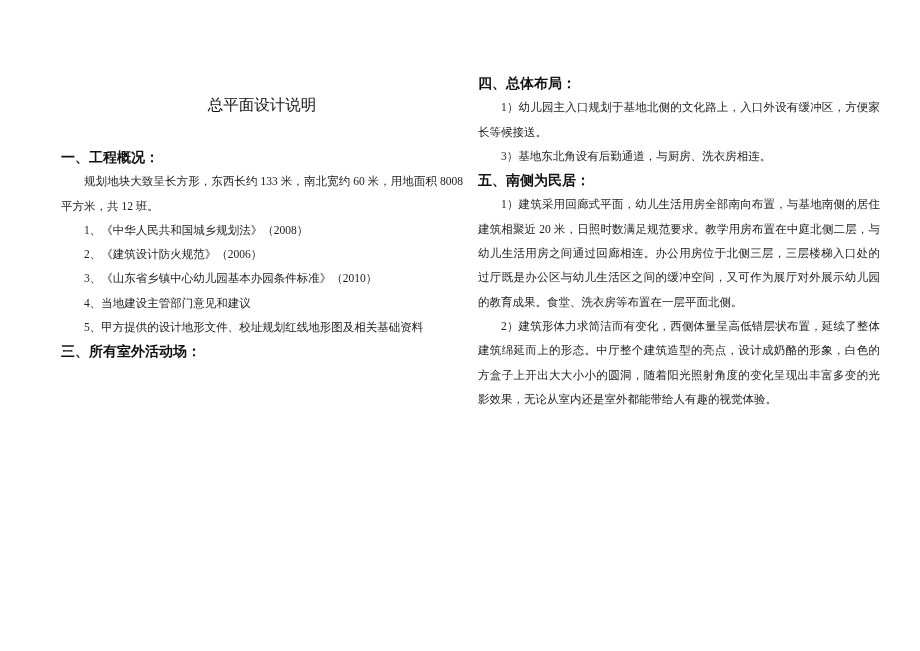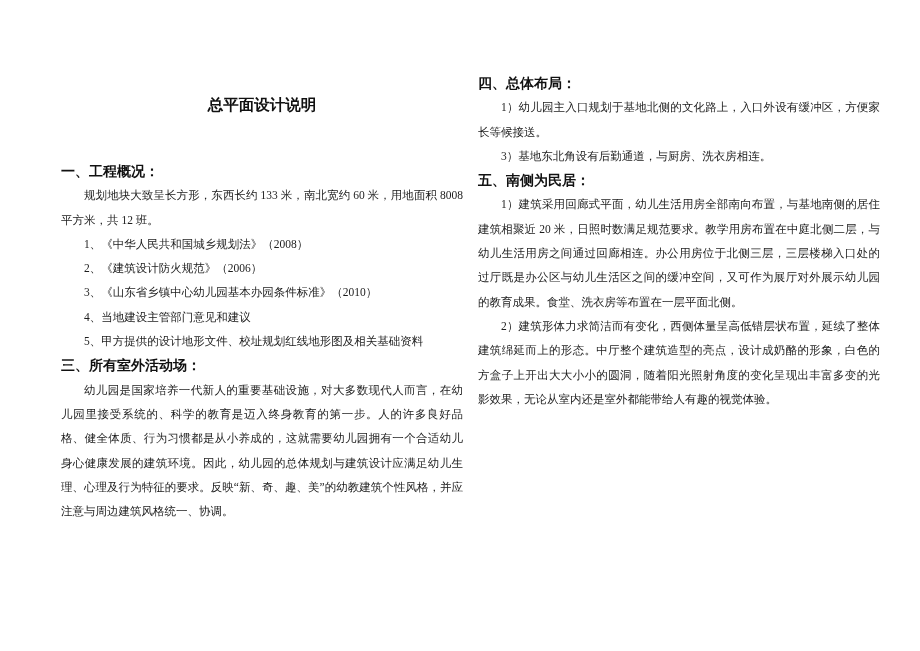--- a/index.html
+++ b/index.html
@@ -20,24 +20,24 @@
     width: 402px;
     font-family: "Liberation Serif", "DejaVu Serif", serif;
     font-size: 11.5px;
     line-height: 24.3px;
     text-align: justify;
     text-justify: inter-ideograph;
   }
   .col-left  { left: 61px;  top: 95px; }
   .col-right { left: 478px; top: 71px; }
   .doc-title {
-    margin: 0 0 44px 0;
+    margin: 0 0 30px 0;
     text-align: center;
     font-family: "Liberation Sans", "DejaVu Sans", sans-serif;
-    font-weight: bold;
+    font-weight: normal;
     font-size: 15.5px;
     line-height: 20px;
     color: #111111;
   }
   .sec-heading {
     margin: 0;
     font-family: "Liberation Sans", "DejaVu Sans", sans-serif;
     font-weight: bold;
     font-size: 14px;
     color: #111111;
@@ -58,21 +58,20 @@
     <h2 class="sec-heading">一、工程概况：</h2>
     <p class="para">规划地块大致呈长方形，东西长约 133 米，南北宽约 60 米，用地面积 8008 平方米，共 12 班。</p>
 
     <p class="item">1、《中华人民共和国城乡规划法》（2008）</p>
     <p class="item">2、《建筑设计防火规范》（2006）</p>
     <p class="item">3、《山东省乡镇中心幼儿园基本办园条件标准》（2010）</p>
     <p class="item">4、当地建设主管部门意见和建议</p>
     <p class="item">5、甲方提供的设计地形文件、校址规划红线地形图及相关基础资料</p>
 
     <h2 class="sec-heading">三、所有室外活动场：</h2>
-    <p class="para">幼儿园是国家培养一代新人的重要基础设施，对大多数现代人而言，在幼儿园里接受系统的、科学的教育是迈入终身教育的第一步。人的许多良好品格、健全体质、行为习惯都是从小养成的，这就需要幼儿园拥有一个合适幼儿身心健康发展的建筑环境。因此，幼儿园的总体规划与建筑设计应满足幼儿生理、心理及行为特征的要求。反映“新、奇、趣、美”的幼教建筑个性风格，并应注意与周边建筑风格统一、协调。</p>
   </div>
 
   <div class="col col-right">
     <h2 class="sec-heading">四、总体布局：</h2>
     <p class="para">1）幼儿园主入口规划于基地北侧的文化路上，入口外设有缓冲区，方便家长等候接送。</p>
     <p class="para">3）基地东北角设有后勤通道，与厨房、洗衣房相连。</p>
 
     <h2 class="sec-heading">五、南侧为民居：</h2>
     <p class="para">1）建筑采用回廊式平面，幼儿生活用房全部南向布置，与基地南侧的居住建筑相聚近 20 米，日照时数满足规范要求。教学用房布置在中庭北侧二层，与幼儿生活用房之间通过回廊相连。办公用房位于北侧三层，三层楼梯入口处的过厅既是办公区与幼儿生活区之间的缓冲空间，又可作为展厅对外展示幼儿园的教育成果。食堂、洗衣房等布置在一层平面北侧。</p>
     <p class="para">2）建筑形体力求简洁而有变化，西侧体量呈高低错层状布置，延续了整体建筑绵延而上的形态。中厅整个建筑造型的亮点，设计成奶酪的形象，白色的方盒子上开出大大小小的圆洞，随着阳光照射角度的变化呈现出丰富多变的光影效果，无论从室内还是室外都能带给人有趣的视觉体验。</p>

